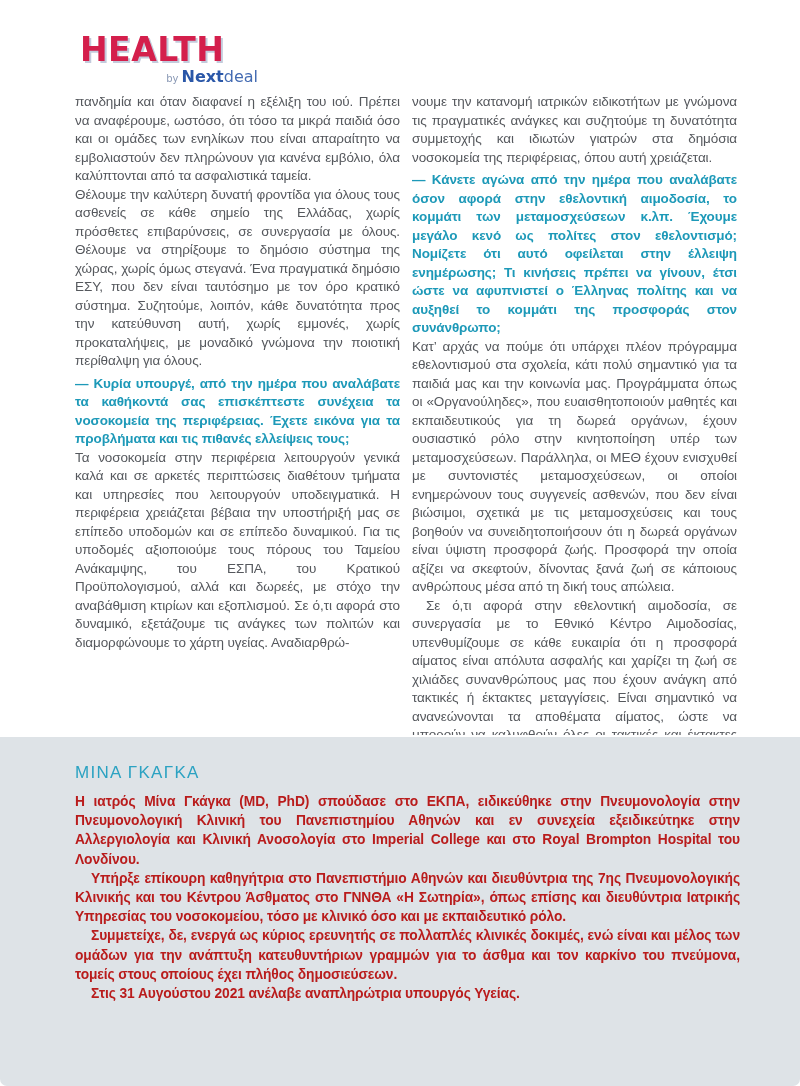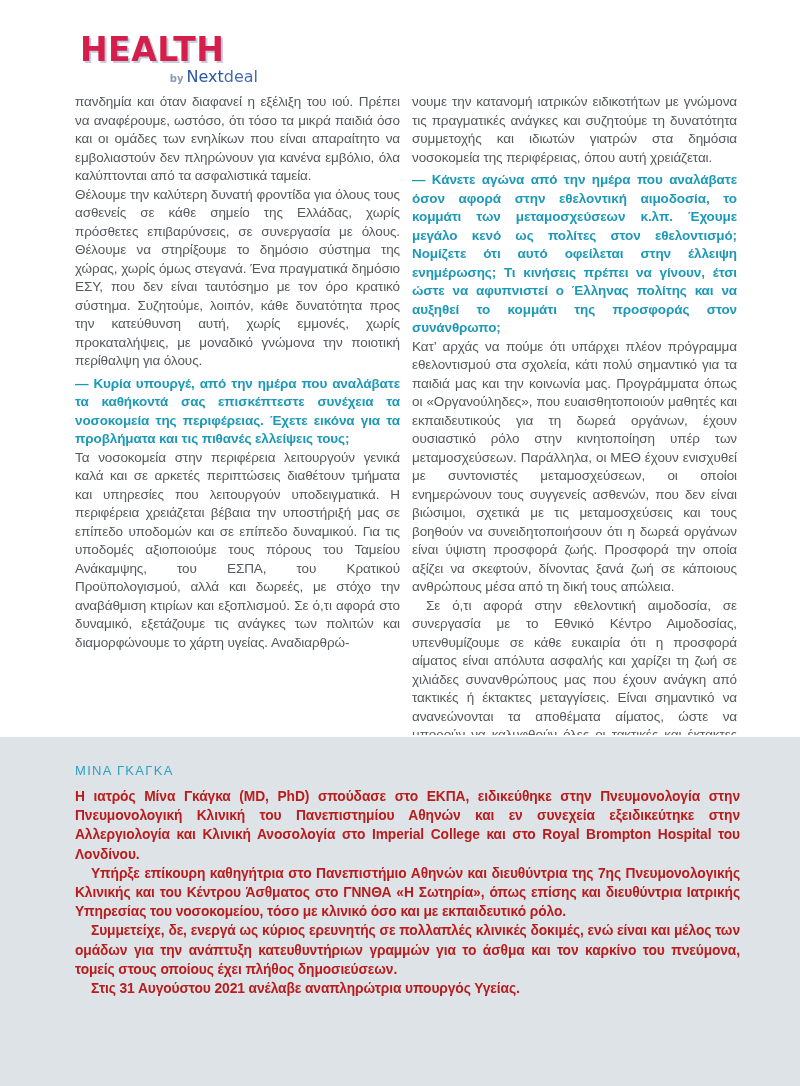--- a/index.html
+++ b/index.html
@@ -4,38 +4,38 @@
 <style>
   html, body { margin:0; padding:0; }
   body {
     width:800px; height:1086px;
     background:#ffffff;
     font-family:"Liberation Sans", sans-serif;
     -webkit-font-smoothing:antialiased;
   }
   .page {
     position:relative; width:800px; height:1086px;
-    background:#ffffff; overflow:hidden;
+    background:#ffffff; overflow:hidden;border-radius:7px;
   }
 
   
   .logo { position:absolute; top:33px; left:80px; width:196px; }
   .logo-health {
     font-family:"DejaVu Sans", sans-serif;
     font-weight:bold; font-size:33px; line-height:34px;
     color:#d41f4c; letter-spacing:0.5px;
     text-shadow:2px 2px 0 rgba(40,70,130,0.28);
   }
   .logo-row2 {
     text-align:right; padding-right:18px; margin-top:1px;
     font-size:16px; line-height:17px; color:#2a57a8;
     font-family:"DejaVu Sans", sans-serif;
   }
-  .logo-by { font-size:10px; color:#8a99b5; margin-right:3px; font-weight:bold;text-align:right; }
-  .logo-next { font-weight:normal; }
+  .logo-by { font-size:10px; color:#8a99b5; margin-right:3px; font-weight:normal;text-align:right; }
+  .logo-next { font-weight:bold; }
   .logo-deal { font-weight:normal; opacity:0.88; }
 
   
   .columns {
     position:absolute; top:93px; left:75px;
     width:666px; height:642px; overflow:hidden;
     display:flex; gap:12px;
   }
   .col { width:325px; }
   .col p {
@@ -49,21 +49,21 @@
 
   
   .bio {
     position:absolute; top:737px; left:0;
     width:800px; height:349px; box-sizing:border-box;
     background:#dee3e7;
     padding:26px 60px 0 75px;
   }
   .bio-heading {
     margin:0 0 9px 0;
-    font-size:13px; font-weight:normal; letter-spacing:1.3px;
+    font-size:17px; font-weight:normal; letter-spacing:1.3px;
     color:#2ba2c2;
   }
   .bio p {
     margin:0;
     font-size:13.8px; line-height:19.2px; font-weight:bold;
     color:#b91c1c; text-align:justify; letter-spacing:-0.1px;
   }
   .bio p.indent { text-indent:16px; }
 </style>
 </head>

